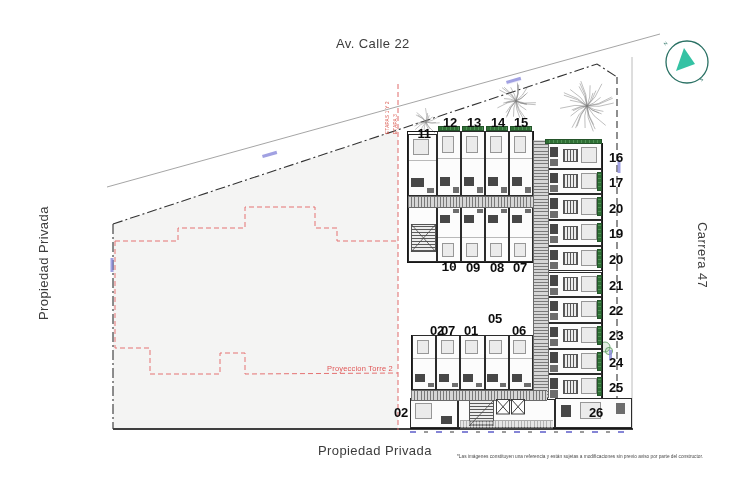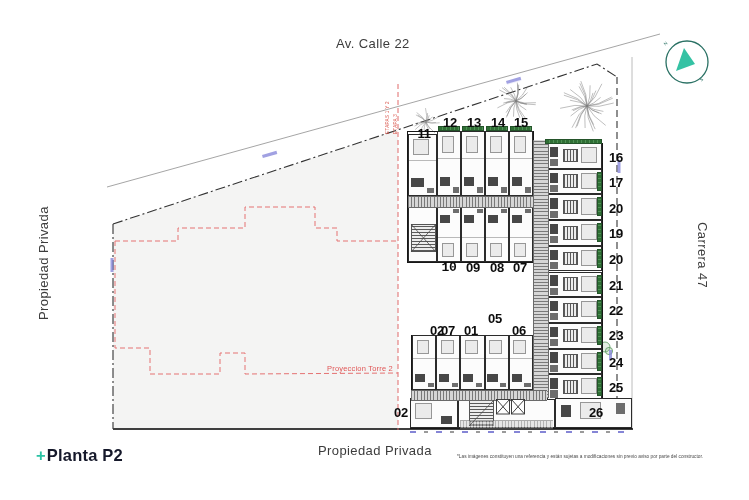--- a/index.html
+++ b/index.html
@@ -126,21 +126,20 @@
 
   <div class="lbl" style="left:336px;top:36px">Av. Calle 22</div>
   <div class="lbl vert up" style="left:36px;top:188px;height:132px">Propiedad Privada</div>
   <div class="lbl vert" style="left:695px;top:222px;height:90px">Carrera 47</div>
   <div class="lbl" style="left:318px;top:443px">Propiedad Privada</div>
   <div class="proj-lbl" style="left:327px;top:364px">Proyeccion Torre 2</div>
   <div class="phase" style="left:385px;top:82px">
     <span>ETAPAS 1 Y 2</span>
     <span>ETAPA 3</span>
   </div>
-  <div class="plan-title"><span class="plus">+</span><span>Planta P2</span></div>
   <div class="disclaimer">*Las imágenes constituyen una referencia y están sujetas a modificaciones sin previo aviso por parte del constructor.</div>
   <span class="compass-letter" style="left:664px;top:41px;transform:rotate(-38deg)">N</span>
   <span class="compass-letter" style="left:700px;top:77px;transform:rotate(-38deg)">S</span>
 
   <div class="ticks"></div>
 <div class="unit" style="left: 408px; top: 134px; width: 29px; height: 62px;">
       <div class="bed" style="left: 16%; top: 7%; width: 58%; height: 27%;"></div>
       <div class="ln" style="left: 0px; top: 42%; width: 100%; height: 1px;"></div>
       <div class="dark" style="left: 8%; bottom: 14%; width: 46%; height: 15%;"></div>
       <div class="dark2" style="right: 6%; bottom: 3%; width: 28%; height: 9%;"></div>

